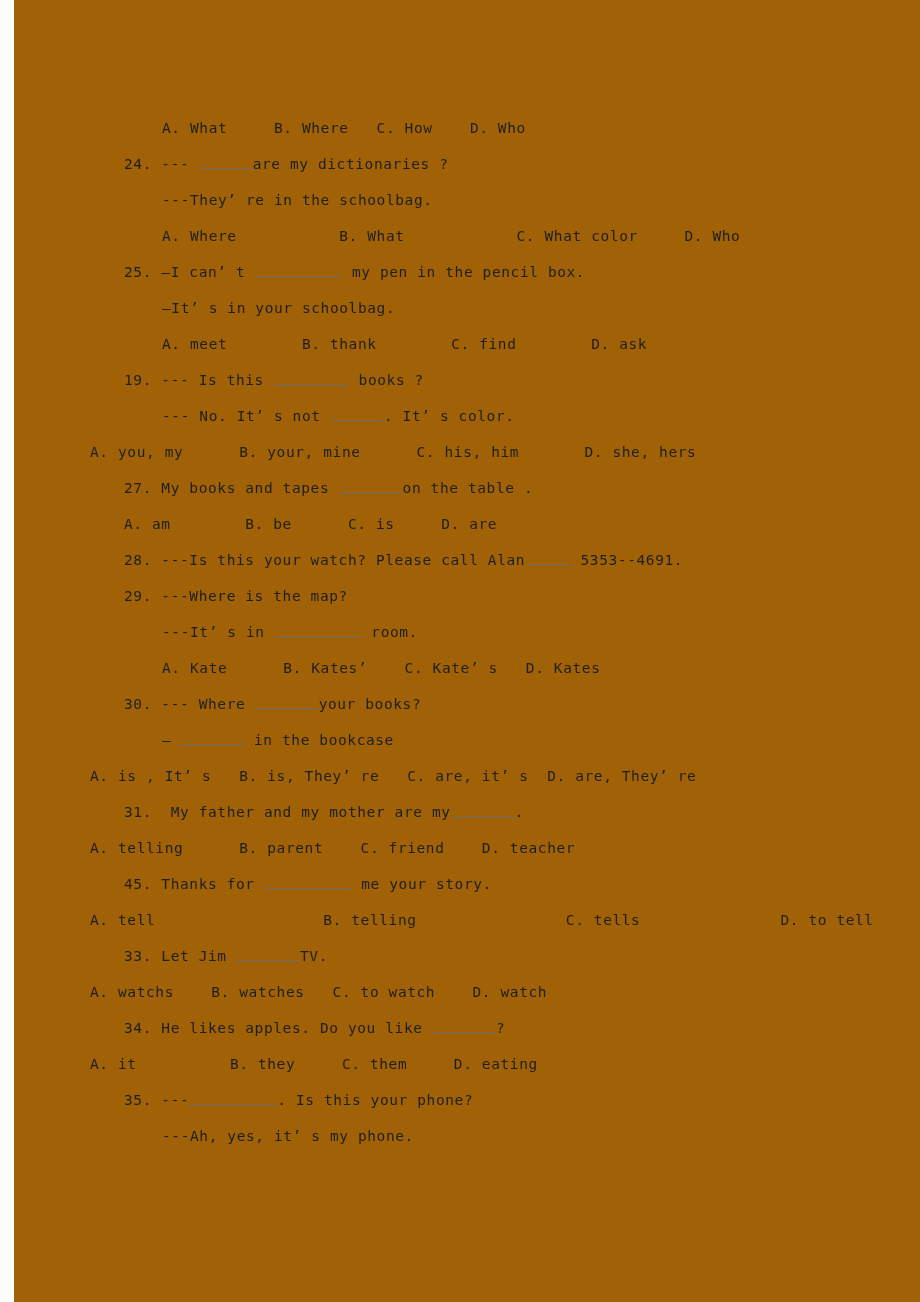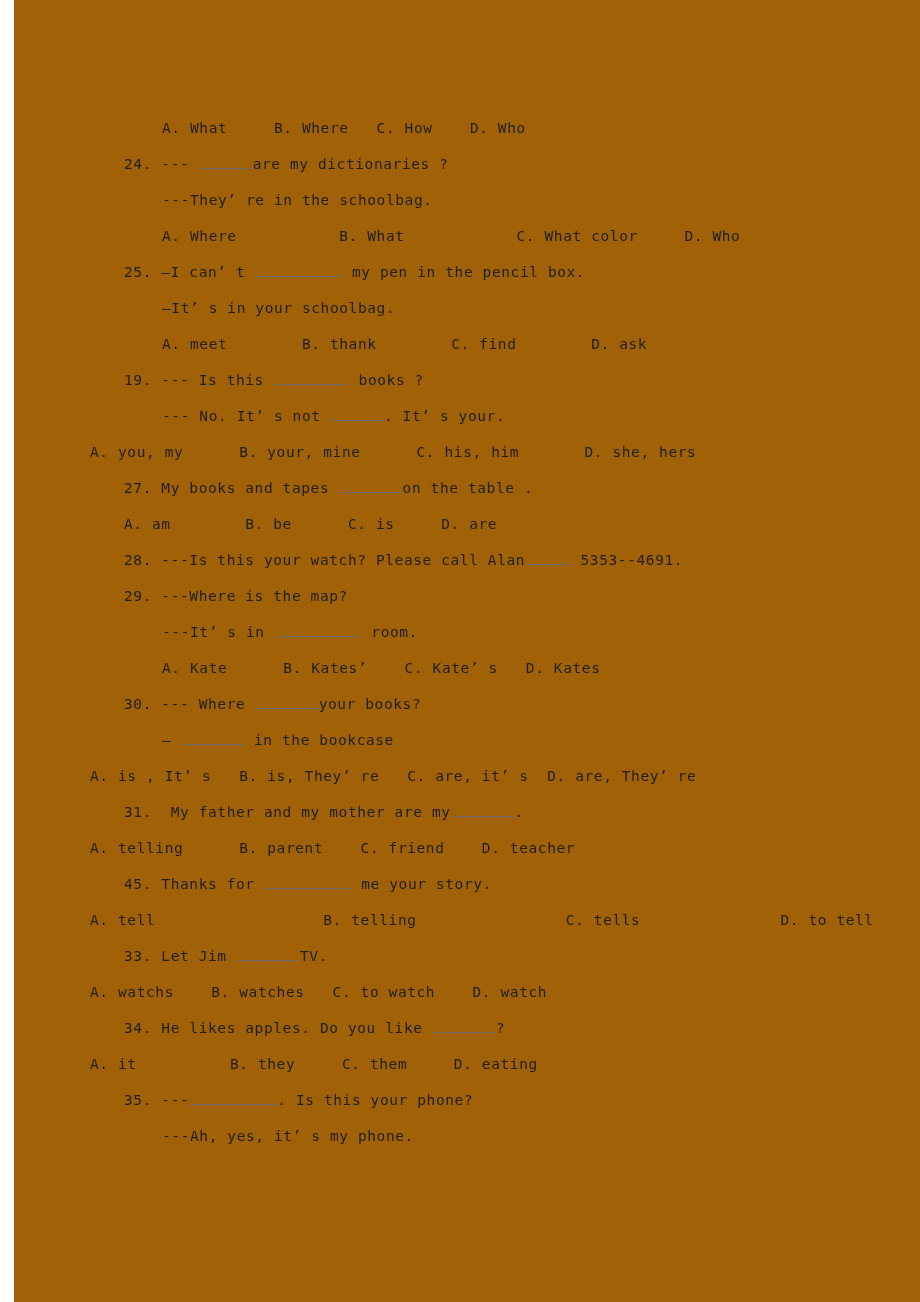--- a/index.html
+++ b/index.html
@@ -68,21 +68,21 @@
 
     <div class="line ind-num"><span>24. --- </span><span class="blank b-sm"></span><span>are my dictionaries ?</span></div>
     <div class="line ind-1">---They’ re in the schoolbag.</div>
     <div class="line ind-1">A. Where           B. What            C. What color     D. Who</div>
 
     <div class="line ind-num"><span>25. —I can’ t </span><span class="blank b-xl"></span><span> my pen in the pencil box.</span></div>
     <div class="line ind-1">—It’ s in your schoolbag.</div>
     <div class="line ind-1">A. meet        B. thank        C. find        D. ask</div>
 
     <div class="line ind-num"><span>19. --- Is this </span><span class="blank b-lg"></span><span> books ?</span></div>
-    <div class="line ind-1"><span>--- No. It’ s not </span><span class="blank b-sm"></span><span>. It’ s your.</span></div>
+    <div class="line ind-1"><span>--- No. It’ s not </span><span class="blank b-sm"></span><span>. It’ s color.</span></div>
     <div class="line ind-2">A. you, my      B. your, mine      C. his, him       D. she, hers</div>
 
     <div class="line ind-num"><span>27. My books and tapes </span><span class="blank b-md"></span><span>on the table .</span></div>
     <div class="line ind-opt-a">A. am        B. be      C. is     D. are</div>
 
     <div class="line ind-num"><span>28. ---Is this your watch? Please call Alan</span><span class="blank b-xs"></span><span> 5353--4691.</span></div>
 
     <div class="line ind-num">29. ---Where is the map?</div>
     <div class="line ind-1"><span>---It’ s in </span><span class="blank b-xl"></span><span> room.</span></div>
     <div class="line ind-1">A. Kate      B. Kates’    C. Kate’ s   D. Kates</div>

